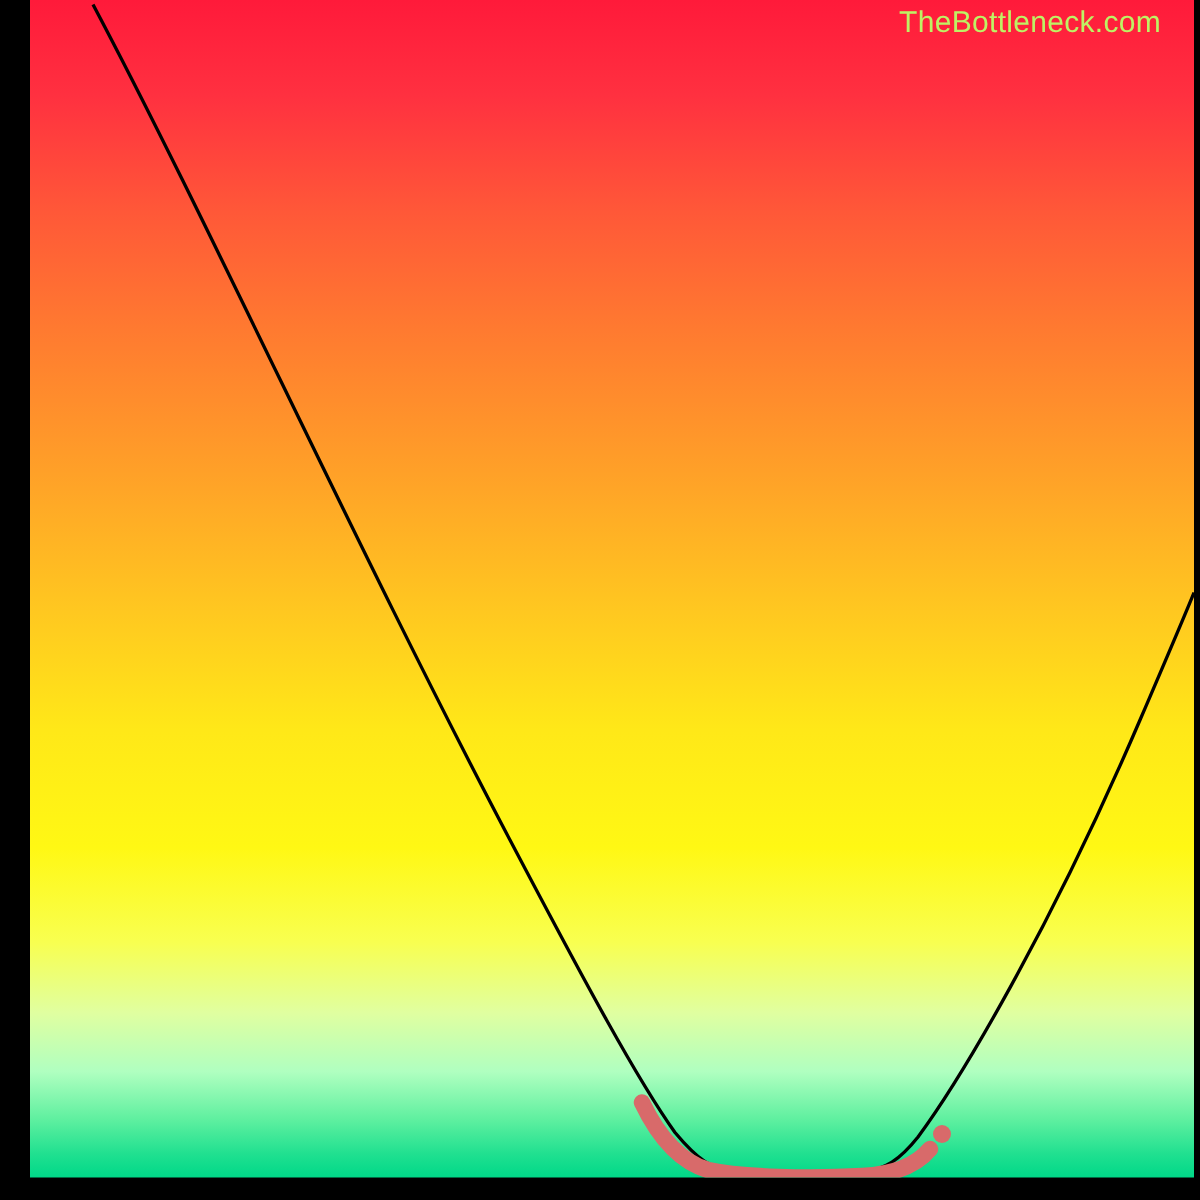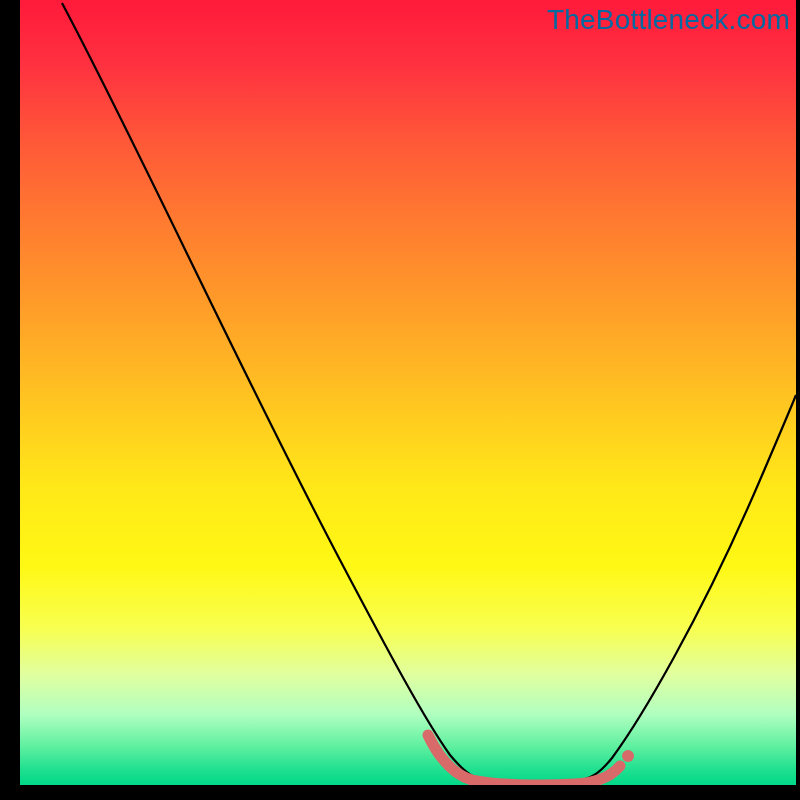--- a/index.html
+++ b/index.html
@@ -29,23 +29,23 @@
       #e0ffa0 86%,
       #b0ffc0 91%,
       #60f0a0 95%,
       #20e090 98%,
       #00d888 100%
     );
   }
   .watermark {
     position: absolute;
     top: 4px;
-    right: 10px;
-    color: #0369a1;
-    font-size: 28px;
+    right: 26px;
+    color: #bef264;
+    font-size: 20px;
     font-weight: 500;
     letter-spacing: 0.2px;
     z-index: 10;
   }
   svg.curves {
     position: absolute;
     left: 0;
     top: 0;
     width: 100%;
     height: 100%;

